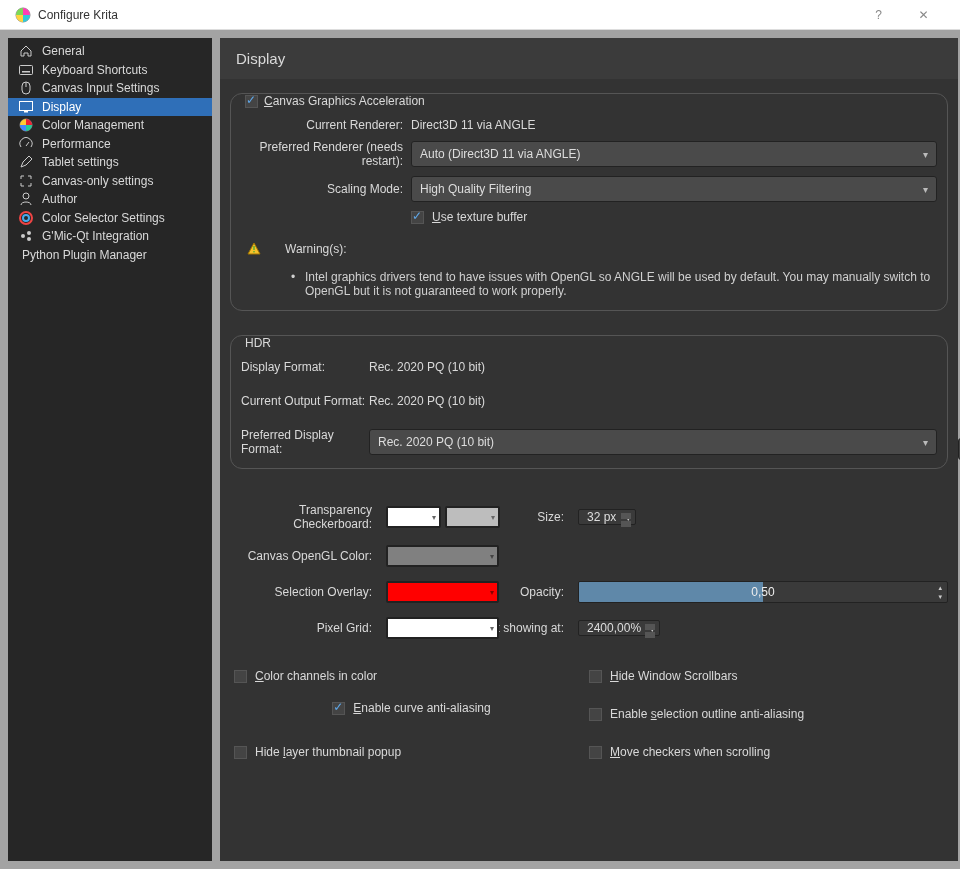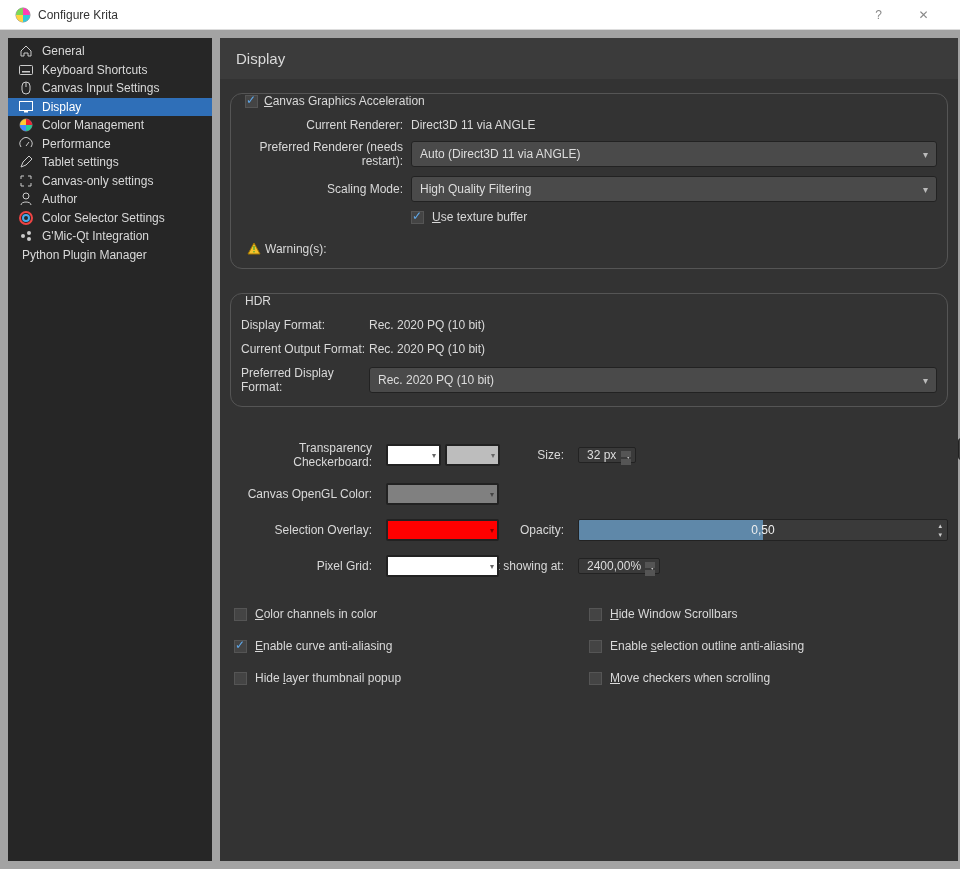--- a/index.html
+++ b/index.html
@@ -45,21 +45,21 @@
   .slider{ height:22px; border:1px solid #222; border-radius:2px; display:flex; align-items:center; position:relative; overflow:hidden; background:#3a3a3a; }
   .slider .fill{ position:absolute; left:0; top:0; bottom:0; width:50%; background:#5f88a9; }
   .slider .sval{ position:relative; z-index:1; width:100%; text-align:center; color:#eee; }
   .slider .caret-up{position:absolute; right:5px; top:2px; font-size:7px; color:#ccc; z-index:1;}
   .slider .caret-dn{position:absolute; right:5px; bottom:1px; font-size:7px; color:#ccc; z-index:1;}
   .check-row { display:flex; align-items:center; gap:8px; margin-bottom:16px; }
   .footer { display:flex; align-items:center; padding:6px 0 0 0; gap:8px; }
   .btn { height:22px; padding:0 18px; background:#444; border:1px solid #222; border-radius:3px; color:#ddd; display:inline-flex; align-items:center; justify-content:center; }
   .spacer { flex:1; }
   .checklabel .u { text-decoration: underline; }
-  .hdrgrid{ display:grid; grid-template-columns: 128px auto; row-gap:10px; align-items:center;}
+  .hdrgrid{ display:grid; grid-template-columns: 128px auto; row-gap:20px; align-items:center;}
   .opac-grid{display:grid;grid-template-columns: 150px auto auto 60px 1fr; row-gap:14px; column-gap:6px; align-items:center;}
   .bottom-checks{ display:grid; grid-template-columns:1fr 1fr; row-gap:18px; padding: 30px 4px 10px 4px;}
   svg{display:block;}
 </style>
 </head>
 <body>
 
 <div class="window">
 
   <div class="titlebar">
@@ -212,30 +212,33 @@
               <div class="combo">
                   <span>High Quality Filtering</span>
                 </div>
 
               <div></div>
               <div class="check-row" style="margin-bottom:0;">
                 <input type="checkbox" class="checkbox" checked="" style="">
                 <span class="checklabel"><span class="u">U</span>se texture buffer</span>
               </div>
 
-              <div style="grid-column:1/3; display:flex; gap:4px; margin-top:10px;">
+              <div style="grid-column:1/3; display:flex; gap:24px; margin-top:10px;">
                 <span class="warning-icon" style="margin-left:6px;">
                   <svg width="14" height="14" viewBox="0 0 14 14">
                       <path d="M7 1 L13 12 L1 12 Z" fill="#f6c12b" stroke="#a07400"></path>
                       <rect x="6.3" y="4" width="1.4" height="4" fill="#5a3"></rect>
                       <rect x="6.3" y="9" width="1.4" height="1.4" fill="#5a3"></rect>
                     </svg>
                 </span>
                 <span class="warn-text">Warning(s):</span>
               </div>
+              <div style="grid-column:1/3; padding-left:40px;">
+                <div class="bullet">Intel graphics drivers tend to have issues with OpenGL so ANGLE will be used by default. You may manually switch to OpenGL but it is not guaranteed to work properly.</div>
+              </div>
             </div>
           </div>
 
           <div class="groupbox" style="margin-top:24px;">
             <div class="group-title">
                 <span>HDR</span>
               </div>
             <div class="hdrgrid">
               <div>Display Format:</div>
               <div>Rec. 2020 PQ (10 bit)</div>
@@ -314,21 +317,21 @@
 
           <div class="bottom-checks">
             <div class="check-row" style="margin-bottom:0;">
               <input type="checkbox" class="checkbox" style="">
               <span class="checklabel"><span class="u">C</span>olor channels in color</span>
             </div>
             <div class="check-row" style="margin-bottom:0;">
               <input type="checkbox" class="checkbox" style="">
               <span class="checklabel"><span class="u">H</span>ide Window Scrollbars</span>
             </div>
-            <div class="check-row" style="margin-bottom:0;">
+            <div class="check-row" style="margin-bottom:12px;justify-content:center;">
               <input type="checkbox" class="checkbox" checked="" style="">
               <span class="checklabel"><span class="u">E</span>nable curve anti-aliasing</span>
             </div>
             <div class="check-row" style="margin-bottom:0;">
               <input type="checkbox" class="checkbox" style="">
               <span class="checklabel">Enable <span class="u">s</span>election outline anti-aliasing</span>
             </div>
             <div class="check-row" style="margin-bottom:0;">
               <input type="checkbox" class="checkbox" style="">
               <span class="checklabel">Hide <span class="u">l</span>ayer thumbnail popup</span>

